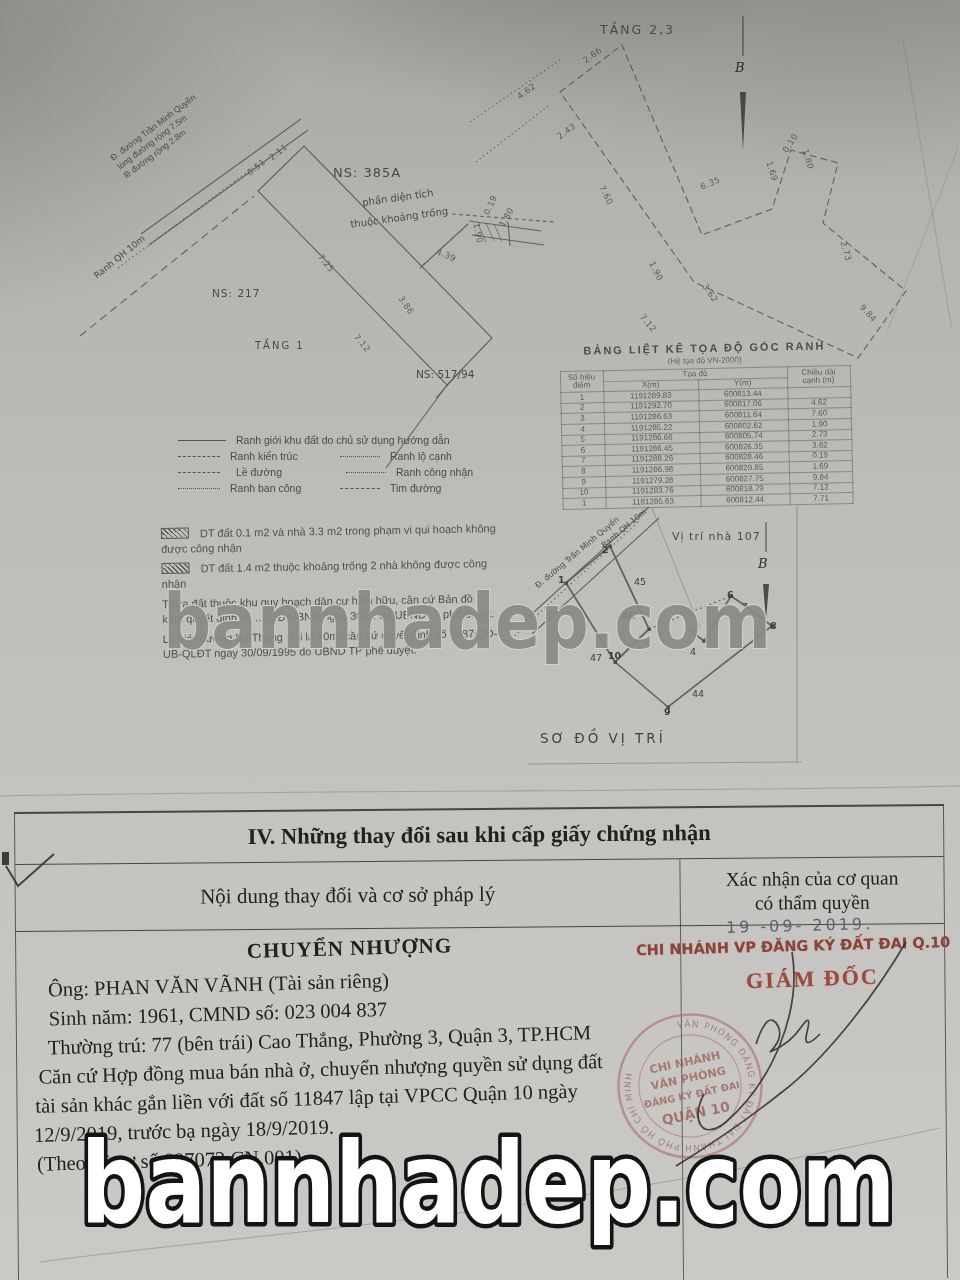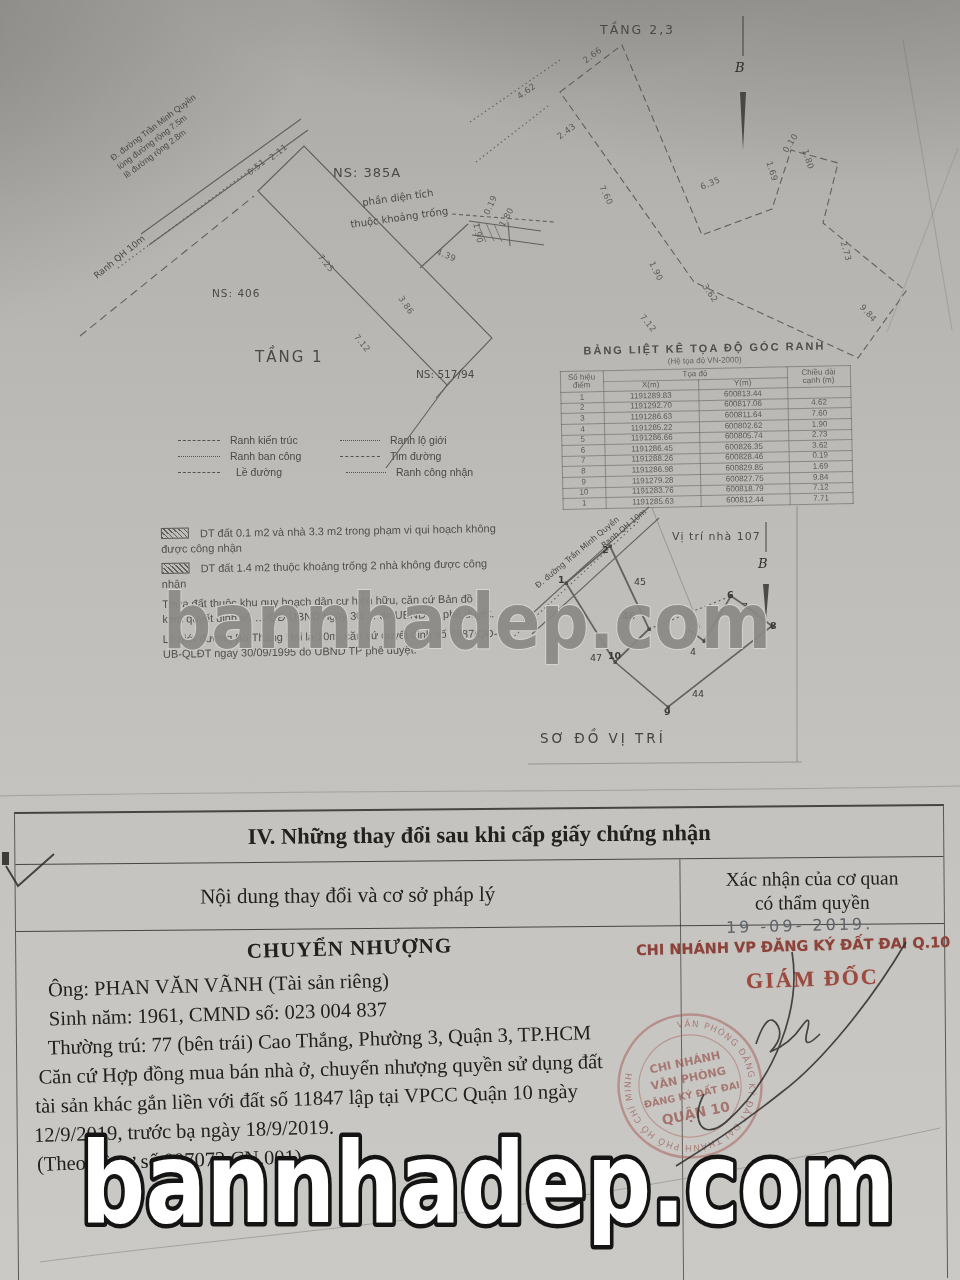--- a/index.html
+++ b/index.html
@@ -130,25 +130,25 @@
       </g>
 
       <line x1="903" y1="40" x2="952" y2="330" opacity="0.25"></line>
       <line x1="887" y1="332" x2="958" y2="148" opacity="0.2"></line>
       <path d="M0,796 C300,790 700,792 960,786" opacity="0.35"></path>
     </g>
   </svg>
 
   <div class="abs" style="left:0;top:0;width:960px;height:800px;z-index:6">
     <div class="draw-label" style="left:600px;top:22px;font-size:12.5px;letter-spacing:2px">TẦNG 2,3</div>
-    <div class="draw-label" style="left:255px;top:348px;font-size:15px;letter-spacing:2px">TẦNG 1</div>
+    <div class="draw-label" style="left:255px;top:340px;font-size:10px;letter-spacing:2px">TẦNG 1</div>
     <div class="draw-label" style="left:333px;top:165px;font-size:13px;letter-spacing:1px">NS: 385A</div>
     <div class="draw-label" style="left:362px;top:192px;font-size:10px;transform:rotate(-8deg)">phần diện tích</div>
     <div class="draw-label" style="left:350px;top:212px;font-size:10px;transform:rotate(-8deg)">thuộc khoảng trống</div>
-    <div class="draw-label" style="left:212px;top:287px;font-size:10.5px;letter-spacing:1px">NS: 406</div>
+    <div class="draw-label" style="left:212px;top:287px;font-size:10.5px;letter-spacing:1px">NS: 217</div>
     <div class="draw-label" style="left:416px;top:368px;font-size:10.5px">NS: 517/94</div>
     <div class="abs" style="left:108px;top:120px;transform:rotate(-37deg);font-size:8.5px;line-height:1.3;color:#4b4946">
       <div>Đ. đường Trần Minh Quyền</div>
       <div>lòng đường rộng 7.5m</div>
       <div>lề đường rộng 2.8m</div>
     </div>
     <div class="draw-label" style="left:88px;top:252px;font-size:9px;transform:rotate(-39deg)">Ranh QH 10m</div>
     <div class="northB" style="left:735px;top:60px">B</div>
     <div class="northB" style="left:758px;top:556px">B</div>
 
@@ -282,36 +282,40 @@
             <td>1191285.63</td>
             <td>600812.44</td>
             <td>7.71</td>
           </tr>
         </tbody>
     </table>
   </div>
 
   <div class="legend">
     <div class="lg-row">
+      <span class="sym sym1"></span>
+      <span>Ranh giới khu đất do chủ sử dụng hướng dẫn</span>
+    </div>
+    <div class="lg-row">
       <span class="sym sym2 dash"></span>
       <span class="lg-l1">Ranh kiến trúc</span>
       <span class="sym sym3 dot"></span>
-      <span>Ranh lộ giới</span>
+      <span>Ranh lộ cạnh</span>
+    </div>
+    <div class="lg-row">
+      <span class="sym sym2 dash"></span>
+      <span class="lg-l1" style="padding-left:6px">Lề đường</span>
+      <span class="sym sym3 dot"></span>
+      <span>Ranh công nhận</span>
     </div>
     <div class="lg-row">
       <span class="sym sym2 dot"></span>
       <span class="lg-l1">Ranh ban công</span>
       <span class="sym sym3 dash"></span>
       <span>Tim đường</span>
-    </div>
-    <div class="lg-row">
-      <span class="sym sym2 dash"></span>
-      <span class="lg-l1" style="padding-left:6px">Lề đường</span>
-      <span class="sym sym3 dot"></span>
-      <span>Ranh công nhận</span>
     </div>
   </div>
 
   <div class="notes">
     <div class="note">
       <span class="hatch"></span>
       <span>DT đất 0.1 m2 và nhà 3.3 m2 trong phạm vi qui hoạch không được công nhận</span>
     </div>
     <div class="note">
       <span class="hatch"></span>

